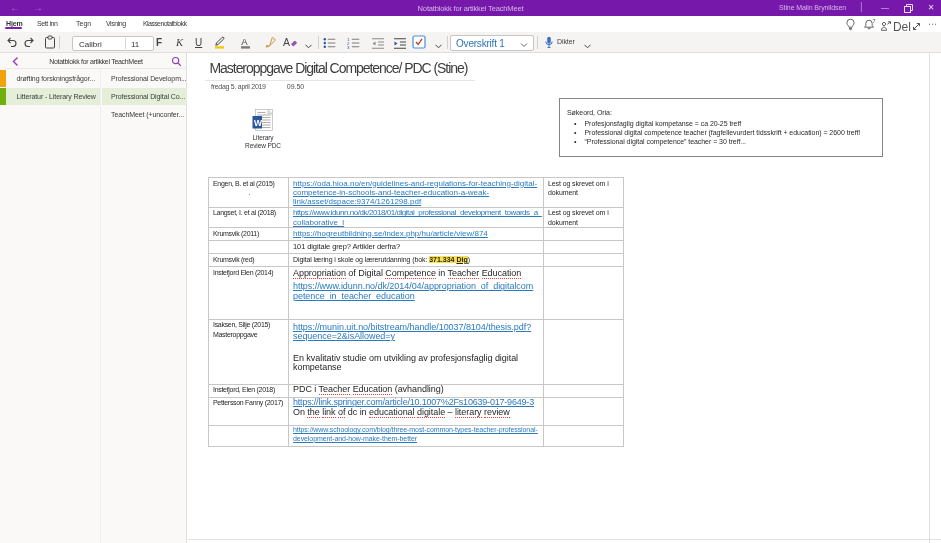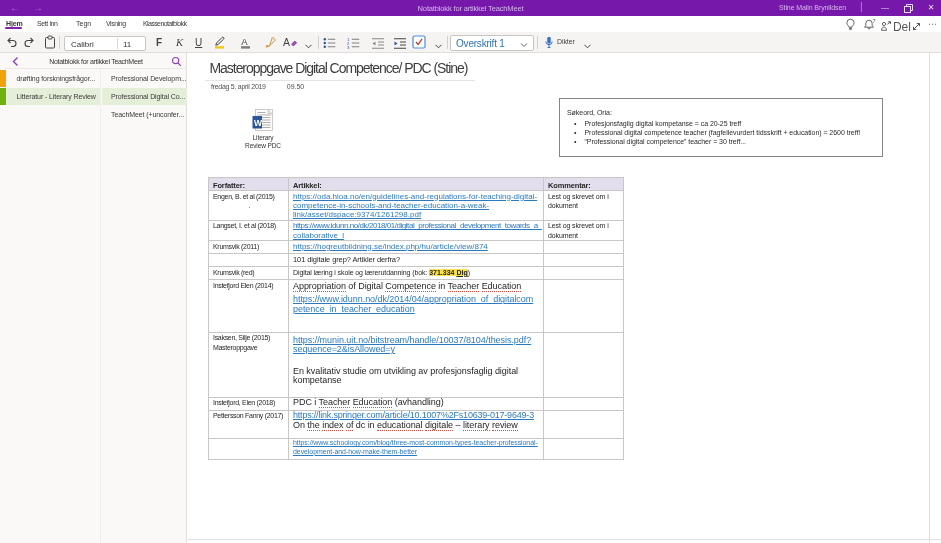--- a/index.html
+++ b/index.html
@@ -130,21 +130,21 @@
         <path d="M6.5 2 L9 4.5 L6.5 7" fill="none" stroke="#444" stroke-width="1.1"></path>
       </svg>
   </span>
   <span class="tbi" style="left:44px; top:3px;">
     <svg width="12" height="14" viewBox="0 0 12 14">
         <rect x="1.5" y="2.5" width="9" height="10.5" rx="1" fill="none" stroke="#444" stroke-width="1"></rect>
         <rect x="4" y="1" width="4" height="3" rx="0.8" fill="#f5f4f3" stroke="#444" stroke-width="1"></rect>
       </svg>
   </span>
   <div class="vsep" style="left:59px;"></div>
-  <div class="combo" style="left:64px; top:3.5px; width:82px; height:15px;">
+  <div class="combo" style="left:72px; top:3.5px; width:82px; height:15px;">
     <span style="position:absolute; left:6px; top:3px; font-size:8px; color:#333;">Calibri</span>
     <div style="position:absolute; left:52px; top:1px; width:1px; height:11px; background:#d8d6d4;"></div>
     <span style="position:absolute; left:58px; top:3px; font-size:8px; color:#333;">11</span>
   </div>
   <span class="tbi" style="left:156px; top:4.5px; font-weight:bold; font-size:10px;">F</span>
   <span class="tbi" style="left:176px; top:4.5px; font-style:italic; font-family:'Liberation Serif',serif; font-size:10.5px;">K</span>
   <span class="tbi" style="left:195px; top:4.5px; text-decoration:underline; font-size:10px;">U</span>
   <span class="tbi" style="left:213px; top:3px;">
     <svg width="13" height="14" viewBox="0 0 13 14">
         <path d="M3.5 8 L9 2.5 a1.1 1.1 0 0 1 1.6 1.6 L5 9.5 L2.8 10.2 z" fill="none" stroke="#444" stroke-width="1"></path>
@@ -288,25 +288,20 @@
   </ul>
 </div>
 
 <table id="ttable">
   <colgroup>
       <col style="width:80px;">
       <col style="width:255px;">
       <col style="width:80px;">
     </colgroup>
   <tbody>
-      <tr class="hdr" style="height:13px;">
-        <td>Forfatter:</td>
-        <td>Artikkel:</td>
-        <td>Kommentar:</td>
-      </tr>
   <tr style="height:29.5px;">
     <td class="nm">Engen, B. et al (2015)<br><span style="margin-left:35.5px;">.</span></td>
     <td>
           <span class="lnk slnk">https://oda.hioa.no/en/guidelines-and-regulations-for-teaching-digital-<br>competence-in-schools-and-teacher-education-a-weak-<br>link/asset/dspace:9374/1261298.pdf</span>
         </td>
     <td>Lest og skrevet om i dokument</td>
   </tr>
   <tr style="height:19px;">
     <td class="nm">Langset, I. et al (2018)</td>
     <td>
@@ -348,21 +343,21 @@
         </td>
     <td></td>
   </tr>
   <tr style="height:13px;">
     <td class="nm">Instefjord, Elen (2018)</td>
     <td class="big">PDC i <span class="sq">Teacher</span> <span class="sq">Education</span> (avhandling)</td>
     <td></td>
   </tr>
   <tr style="height:28px;">
     <td class="nm">Pettersson Fanny (2017)</td>
-    <td class="big"><span class="lnk" style="letter-spacing:-0.2px;">https://link.springer.com/article/10.1007%2Fs10639-017-9649-3</span><br>On <span class="sq">the</span> <span class="sq">index</span> <span class="sq">of</span> dc in <span class="sq">educational</span> <span class="sq">digitale</span> – <span class="sq">literary</span> <span class="sq">review</span></td>
+    <td class="big"><span class="lnk" style="letter-spacing:-0.2px;">https://link.springer.com/article/10.1007%2Fs10639-017-9649-3</span><br>On <span class="sq">the</span> <span class="sq">link</span> <span class="sq">of</span> dc in <span class="sq">educational</span> <span class="sq">digitale</span> – <span class="sq">literary</span> <span class="sq">review</span></td>
     <td></td>
   </tr>
   <tr style="height:21.5px;">
     <td></td>
     <td style="font-size:7px; line-height:8.6px; letter-spacing:-0.08px;"><span class="lnk">https://www.schoology.com/blog/three-most-common-types-teacher-professional-<br>development-and-how-make-them-better</span></td>
     <td></td>
   </tr>
 </tbody>
   </table>
 

